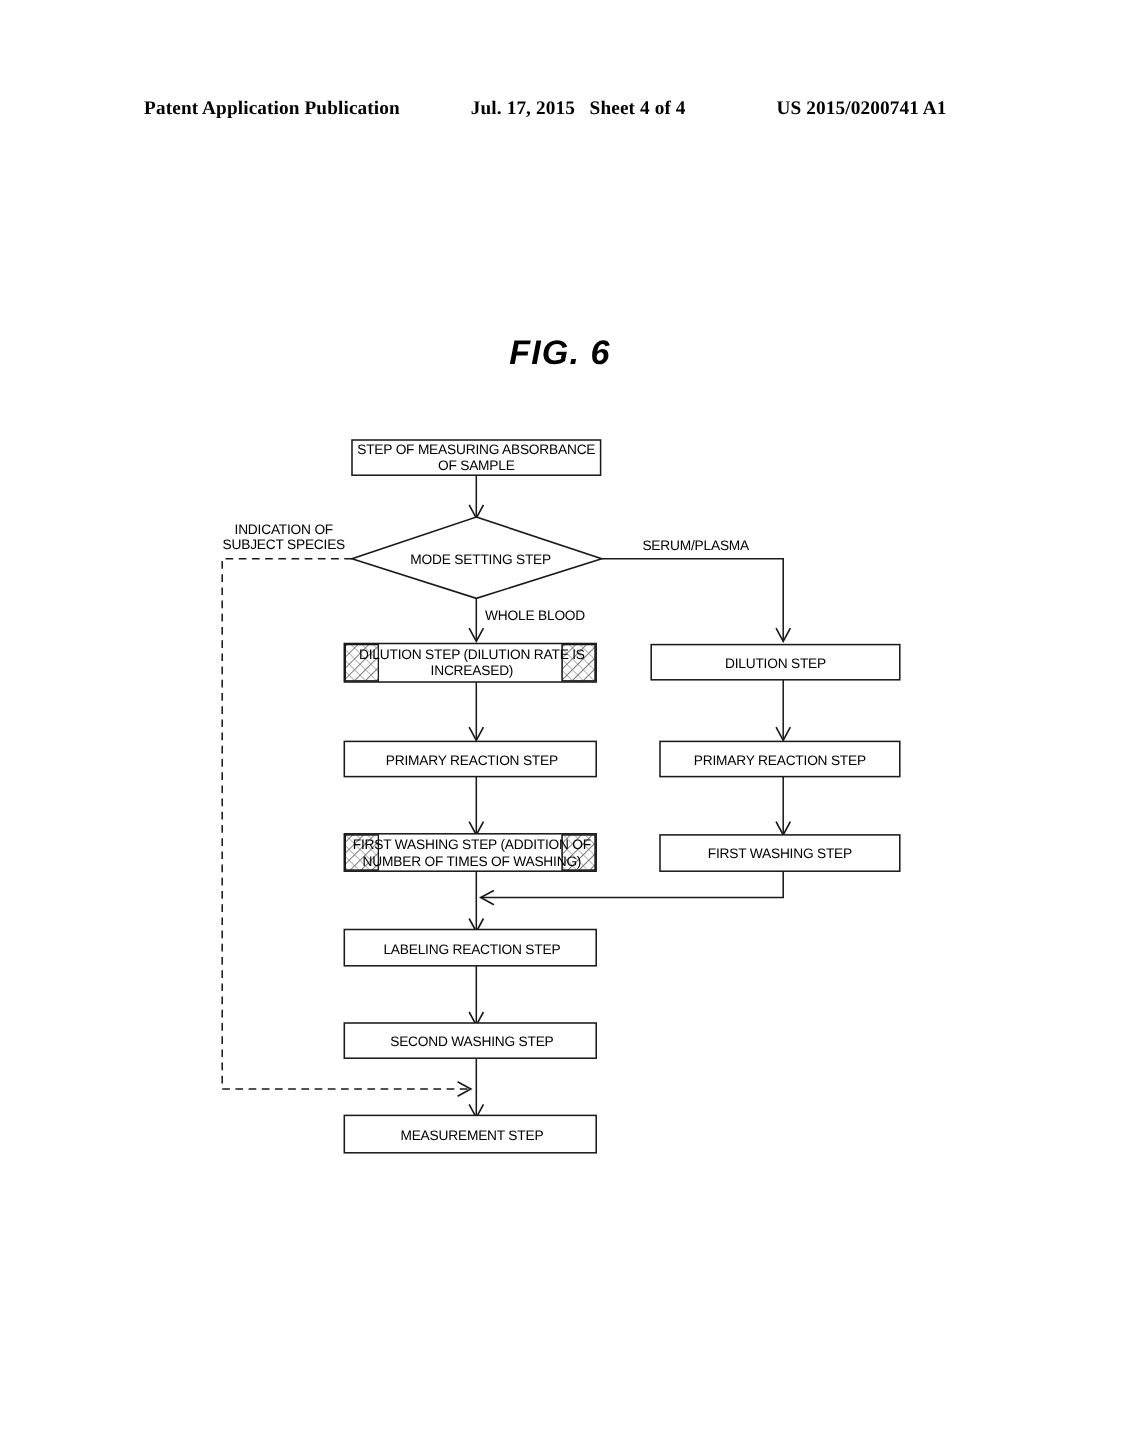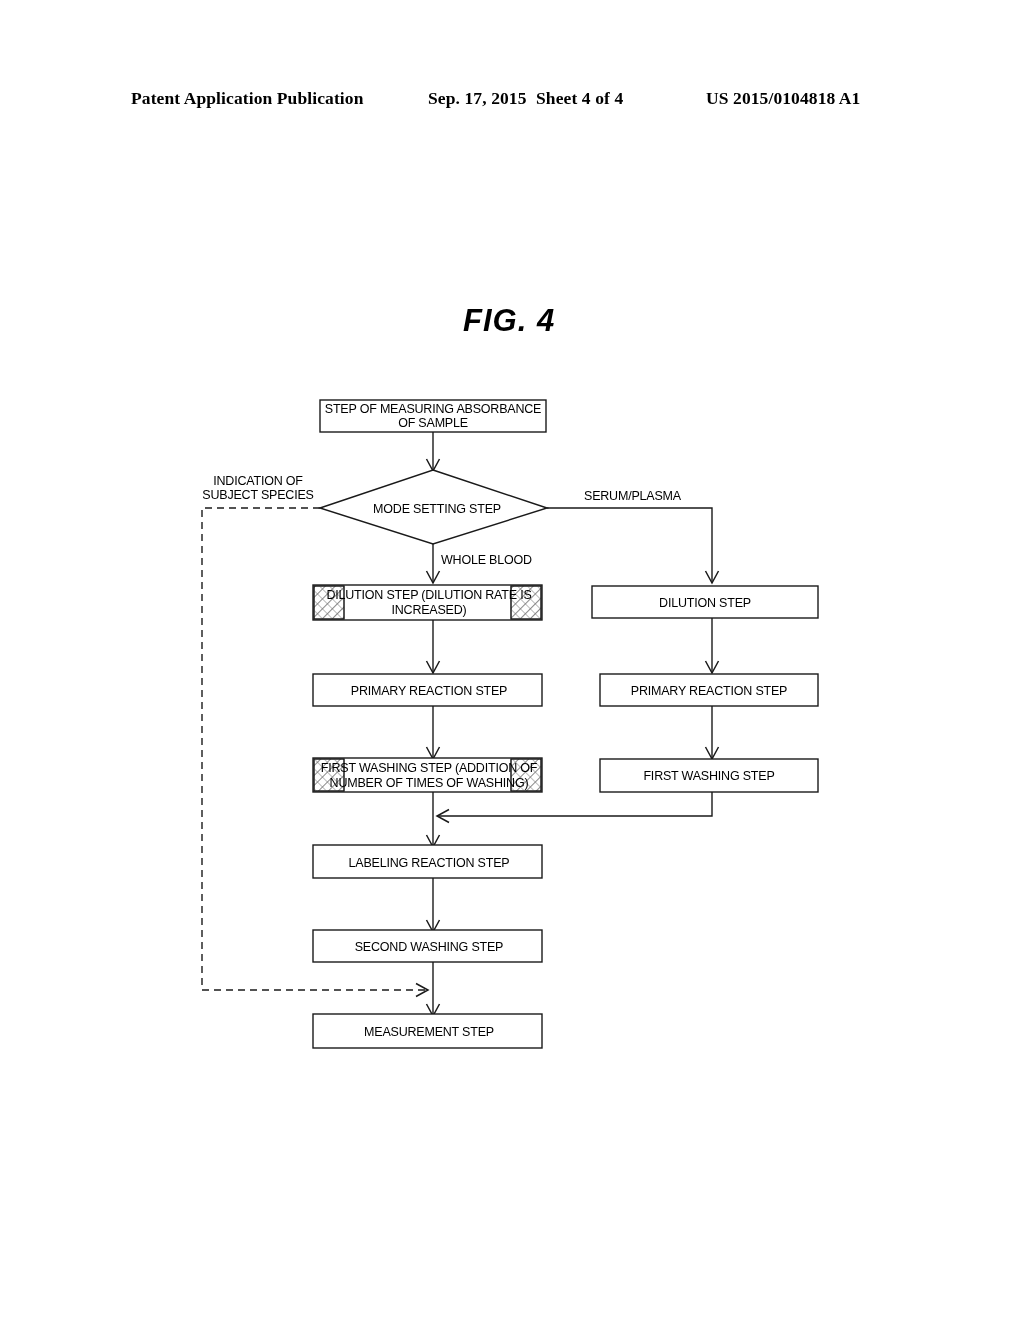--- a/index.html
+++ b/index.html
@@ -101,26 +101,26 @@
   .hatchfill {
     stroke: #1a1a1a;
     stroke-width: 1.0;
   }
 </style>
 </head>
 <body>
 
 <div class="pub-header">
   <span class="hdr-cell hdr-pub">Patent Application Publication</span>
-  <span class="hdr-cell hdr-date">Sep. 17, 2015</span>
+  <span class="hdr-cell hdr-date">Jul. 17, 2015</span>
   <span class="hdr-cell hdr-sheet">Sheet 4 of 4</span>
-  <span class="hdr-cell hdr-num">US 2015/0104818 A1</span>
+  <span class="hdr-cell hdr-num">US 2015/0200741 A1</span>
 </div>
 
-<div class="fig-title">FIG. 4</div>
+<div class="fig-title">FIG. 6</div>
 
 <svg id="flow-svg" viewBox="0 0 1024 1320">
   <defs>
     <pattern id="hatch" width="7" height="7" patternTransform="rotate(45)" patternUnits="userSpaceOnUse">
       <line x1="0" y1="0" x2="0" y2="7" stroke="#555555" stroke-width="1.4"></line>
     </pattern>
     <pattern id="hatch2" width="7" height="7" patternTransform="rotate(-45)" patternUnits="userSpaceOnUse">
       <line x1="0" y1="0" x2="0" y2="7" stroke="#777777" stroke-width="1.0"></line>
     </pattern>
   </defs>

